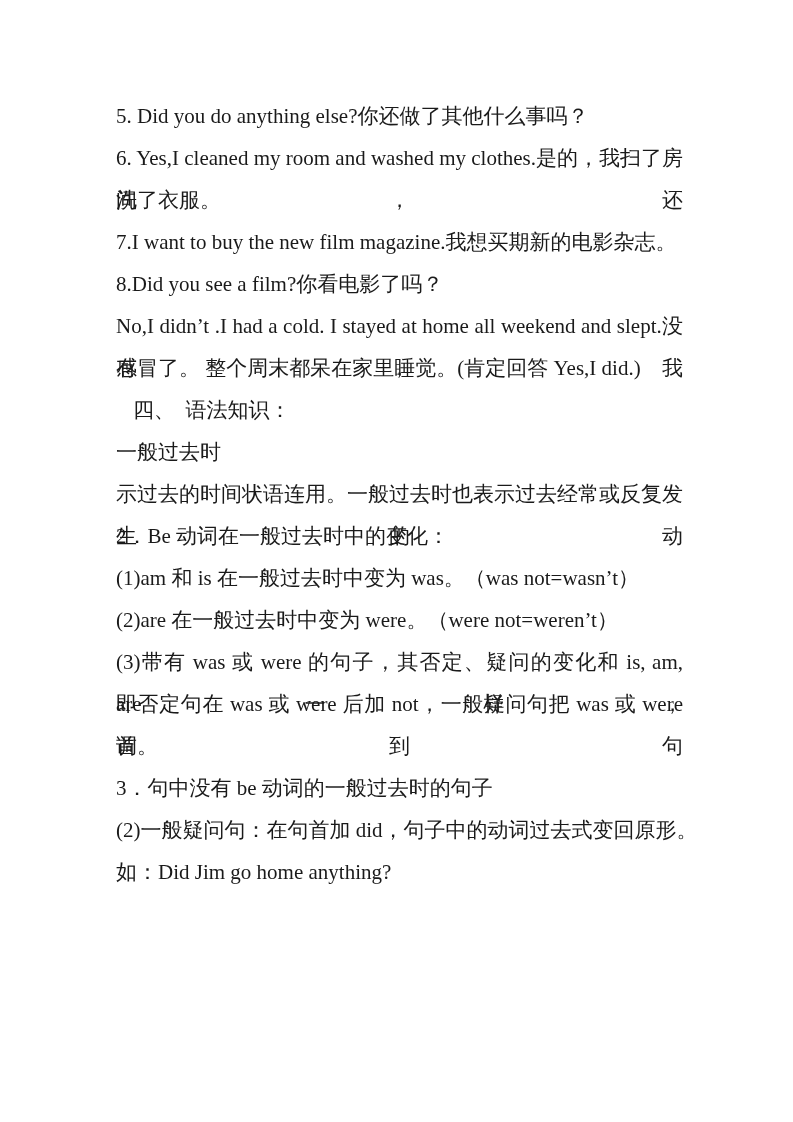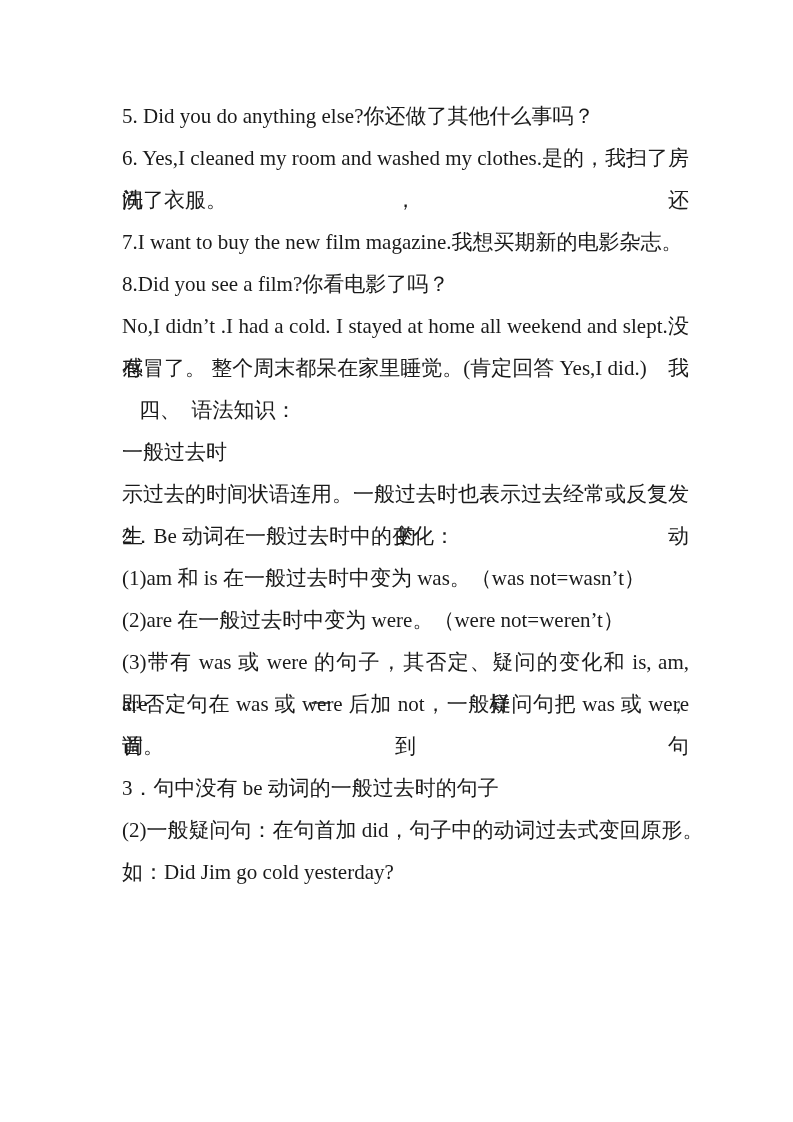--- a/index.html
+++ b/index.html
@@ -10,21 +10,21 @@
   .page {
     position: relative;
     width: 793px;
     height: 1122px;
     background: #ffffff;
     overflow: hidden;
     font-family: "Liberation Serif", "DejaVu Serif", serif;
   }
   .content {
     position: absolute;
-    left: 122px;
+    left: 116px;
     top: 95px;
     width: 567px;
   }
   .line {
     height: 42px;
     line-height: 42px;
     font-size: 21px;
     color: #1a1a1a;
     white-space: pre;
     overflow: visible;
@@ -55,15 +55,15 @@
     <div class="line">一般过去时</div>
     <div class="line justify">示过去的时间状语连用。一般过去时也表示过去经常或反复发生的动</div>
     <div class="line">2．Be 动词在一般过去时中的变化：</div>
     <div class="line">(1)am 和 is 在一般过去时中变为 was。（was not=wasn’t）</div>
     <div class="line">(2)are 在一般过去时中变为 were。（were not=weren’t）</div>
     <div class="line justify">(3)带有 was 或 were 的句子，其否定、疑问的变化和 is, am, are 一样，</div>
     <div class="line justify">即否定句在 was 或 were 后加 not，一般疑问句把 was 或 were 调到句</div>
     <div class="line">首。</div>
     <div class="line">3．句中没有 be 动词的一般过去时的句子</div>
     <div class="line">(2)一般疑问句：在句首加 did，句子中的动词过去式变回原形。</div>
-    <div class="line">如：Did Jim go cold yesterday?</div>
+    <div class="line">如：Did Jim go home anything?</div>
   </div>
 </div>
 
 </body></html>

